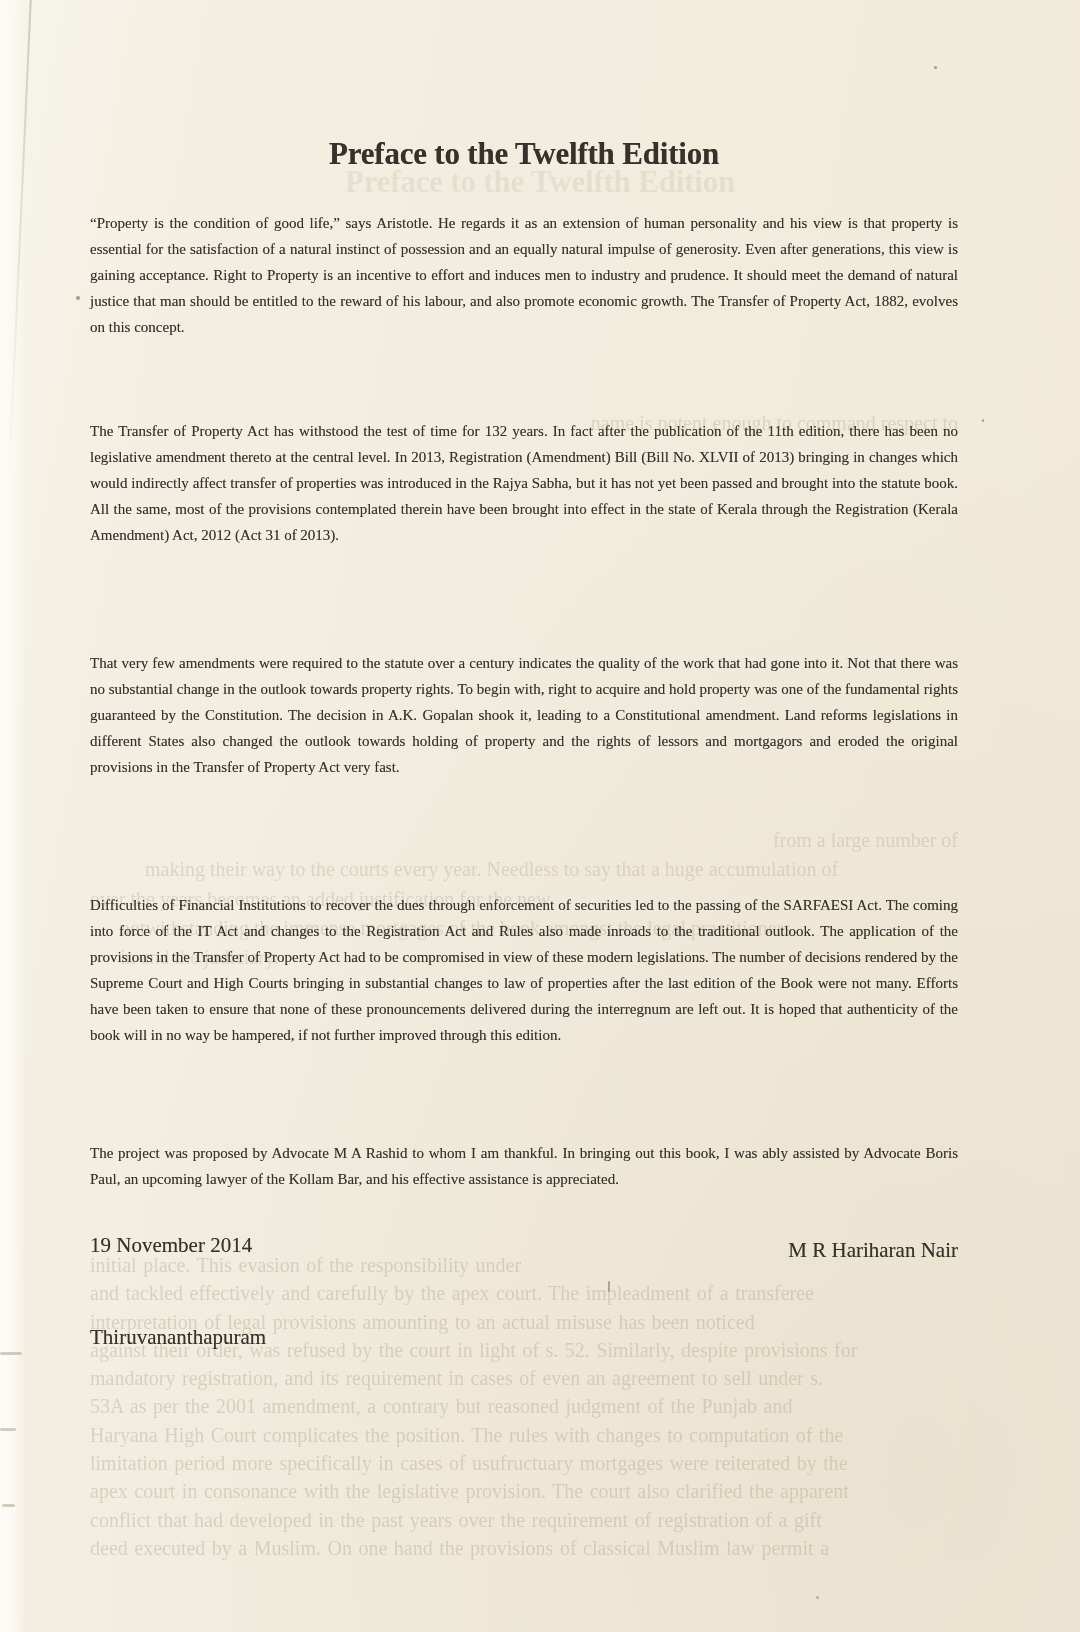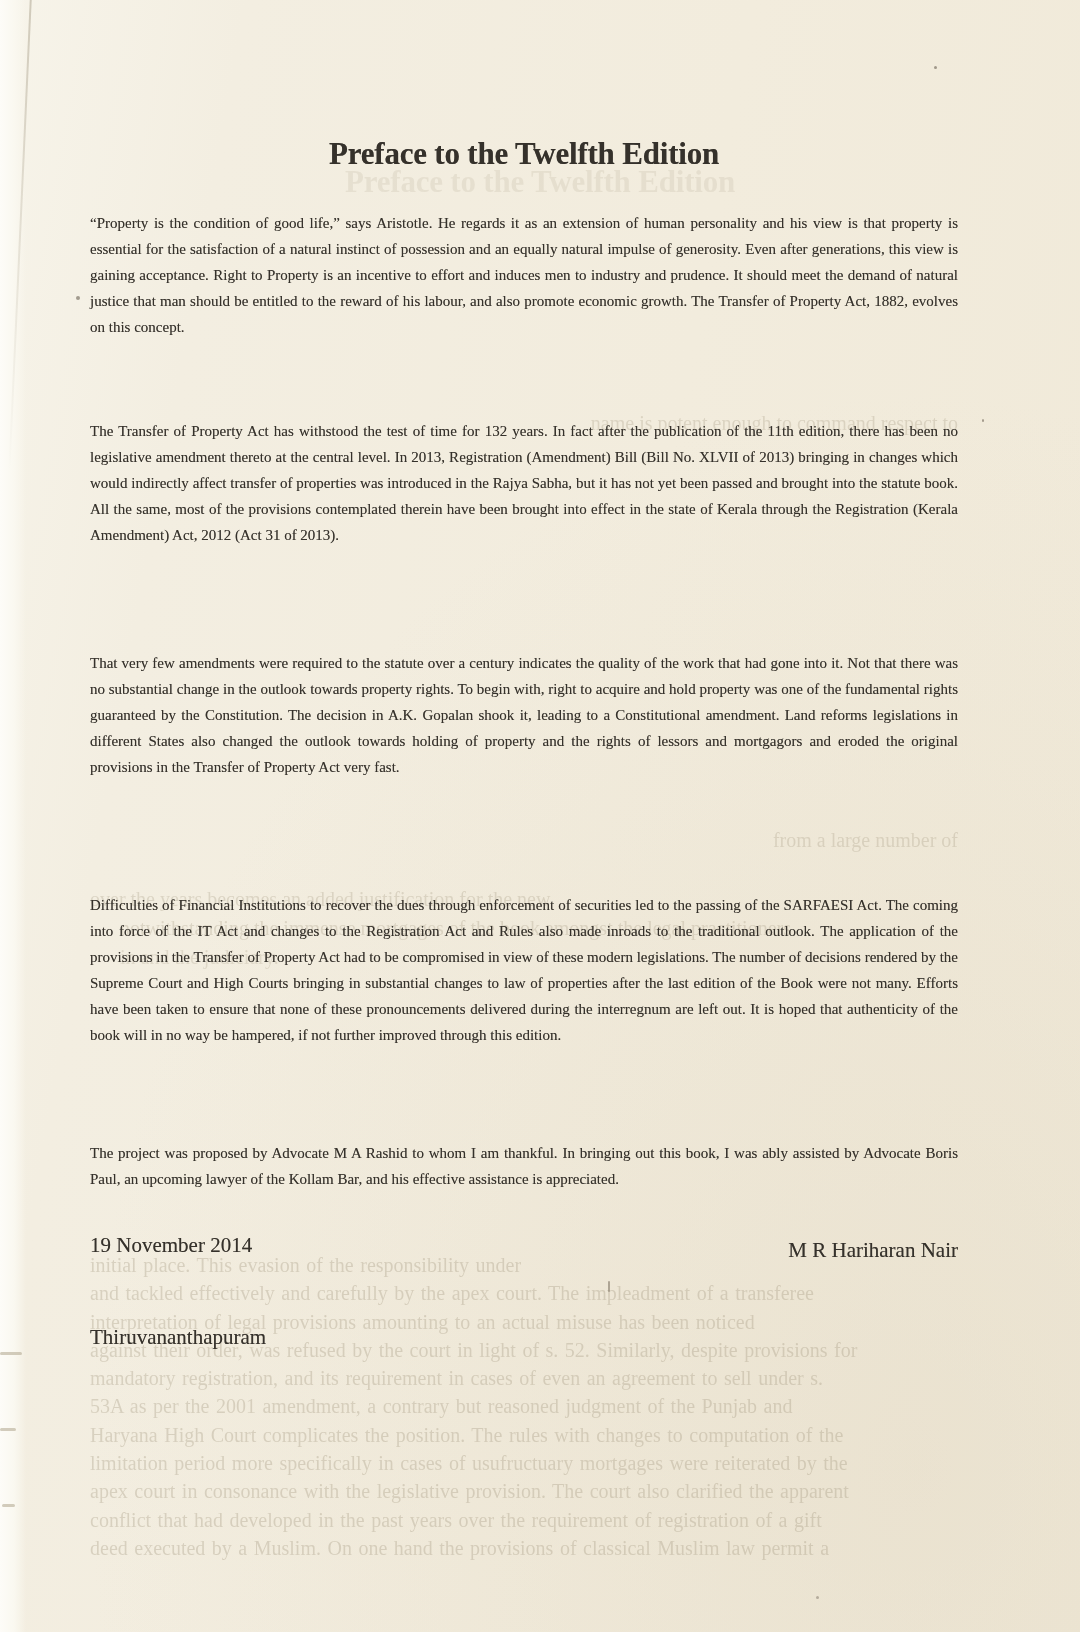--- a/index.html
+++ b/index.html
@@ -71,20 +71,21 @@
   <div class="edge-dash dash3"></div>
   <div class="speck sp1"></div>
   <div class="speck sp2"></div>
   <div class="speck sp3"></div>
   <div class="speck sp4"></div>
   <div class="speck sp5"></div>
 
   <div class="ghost ghost-title">Preface to the Twelfth Edition</div>
   <div class="ghost ghost-frag gf0">name is potent enough to command respect to</div>
   <div class="ghost ghost-frag gf1">from a large number of</div>
+  <div class="ghost ghost-frag gf2">making their way to the courts every year. Needless to say that a huge accumulation of</div>
   <div class="ghost ghost-frag gf3">over the years becomes an added justification for the new</div>
   <div class="ghost ghost-frag gf4">notwithstanding the immense mortgages of the book amongst the legal practitioners</div>
   <div class="ghost ghost-frag gf5">in and the judiciary.</div>
 
   <div class="ghost ghost-block">
     <div>initial place. This evasion of the responsibility under</div>
     <div>and tackled effectively and carefully by the apex court. The impleadment of a transferee</div>
     <div>interpretation of legal provisions amounting to an actual misuse has been noticed</div>
     <div>against their order, was refused by the court in light of s. 52. Similarly, despite provisions for</div>
     <div>mandatory registration, and its requirement in cases of even an agreement to sell under s.</div>

